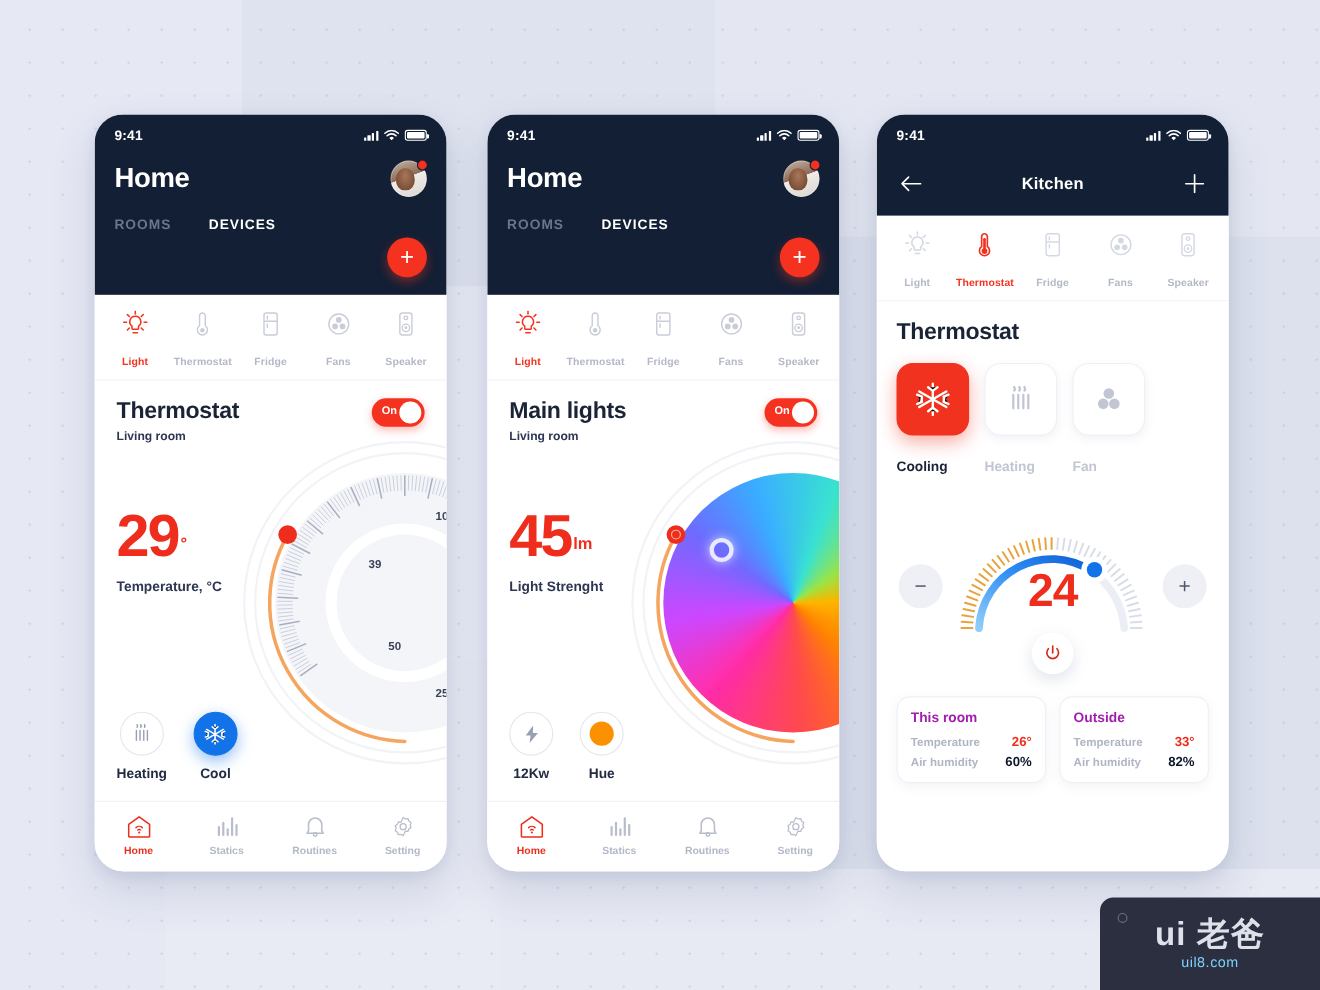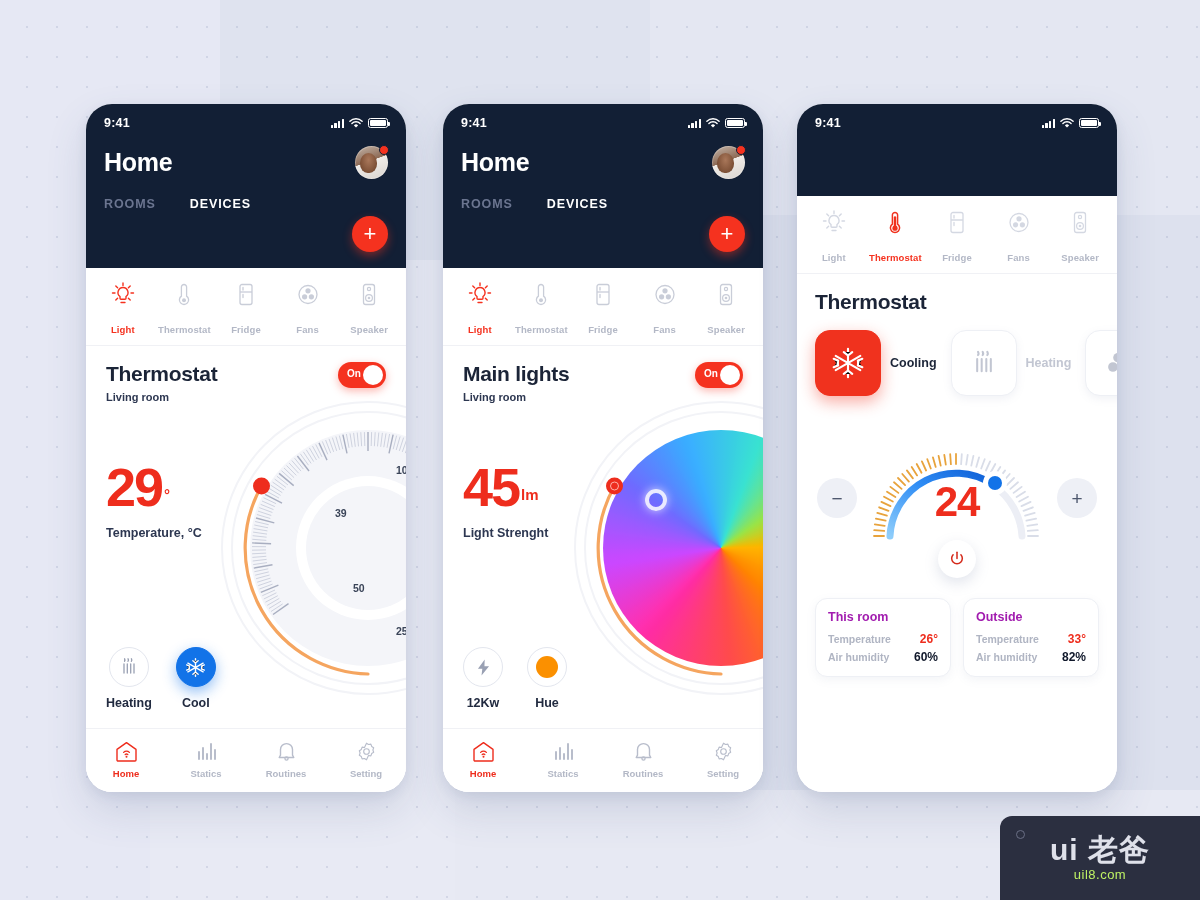--- a/index.html
+++ b/index.html
@@ -166,21 +166,21 @@
   .tb.active span { color: #ee2d1d; }
   .homebar {
     position: absolute; left: 50%; transform: translateX(-50%); bottom: 9px;
     width: 110px; height: 4.5px; border-radius: 3px; background: #d2d6e1;
   }
 
   
   .p3-body { background: #fff; padding: 0 18px; position: relative; height: 558px; }
   .p3-title { font-size: 21px; font-weight: bold; color: #1b2437; padding-top: 16px; letter-spacing: -.3px; }
   .modes { display: flex; gap: 14px; margin-top: 16px; }
-  .mode { display: flex; flex-direction: row; align-items: center; gap: 9px; }
+  .mode { display: flex; flex-direction: column; align-items: flex-start; gap: 21px; }
   .mode .box {
     width: 66px; height: 66px; border-radius: 15px;
     display: flex; align-items: center; justify-content: center;
     background: #fff; border: 1px solid #eef0f5;
     box-shadow: 0 3px 9px rgba(120,132,170,.10);
   }
   .mode .box.on { background: #f0321e; border-color: #f0321e; box-shadow: 0 6px 16px rgba(240,50,30,.40); }
   .mode span { font-size: 12.5px; font-weight: bold; color: #c2c6d2; }
   .mode.on span { color: #1b2437; }
 
@@ -221,21 +221,21 @@
     position: absolute; right: 0; bottom: 0; width: 200px; height: 84px;
     background: #2b2f40; border-radius: 12px 0 0 0;
     display: flex; flex-direction: column; align-items: center; justify-content: center;
     gap: 2px;
   }
   #watermark .wm-dot {
     position: absolute; left: 16px; top: 14px; width: 9px; height: 9px;
     border-radius: 50%; border: 1.6px solid #6a6f85;
   }
   #watermark .wm-main { font-size: 30px; font-weight: bold; color: #dfe1ea; letter-spacing: 1px; line-height: 1; }
-  #watermark .wm-sub { font-size: 13px; color: #bef264; letter-spacing: .5px; }
+  #watermark .wm-sub { font-size: 13px; color: #7dd3fc; letter-spacing: .5px; }
 </style>
 </head>
 <body>
 
 <div id="bg">
   <div class="bg-block" style="left:0;top:0;width:220px;height:540px;background:#e6e8f4;"></div>
   <div class="bg-block" style="left:220px;top:0;width:430px;height:260px;background:#dfe3ef;"></div>
   <div class="bg-block" style="left:650px;top:0;width:550px;height:215px;background:#e4e7f2;"></div>
   <div class="bg-block" style="left:0;top:540px;width:150px;height:360px;background:#e6e8f4;"></div>
   <div class="bg-block" style="left:455px;top:215px;width:745px;height:640px;background:#dde1ee;"></div>
@@ -754,20 +754,33 @@
         <svg width="14" height="11" viewBox="0 0 14 11">
             <path d="M7 9.6 4.9 7.4a3 3 0 0 1 4.2 0L7 9.6z" fill="#fff"></path>
             <path d="M2.9 5.4a5.8 5.8 0 0 1 8.2 0" stroke="#fff" stroke-width="1.4" fill="none" stroke-linecap="round"></path>
             <path d="M.9 3.2a8.7 8.7 0 0 1 12.2 0" stroke="#fff" stroke-width="1.4" fill="none" stroke-linecap="round"></path>
           </svg>
         <span class="batt">
             <i></i>
           </span>
       </span>
     </div>
+    <div class="kh-row">
+      <div class="ic-btn">
+        <svg width="20" height="16" viewBox="0 0 20 16">
+            <path d="M19 8H2M8 2 2 8l6 6" stroke="#fff" stroke-width="1.5" fill="none" stroke-linecap="round" stroke-linejoin="round"></path>
+          </svg>
+      </div>
+      <div class="kh-title">Kitchen</div>
+      <div class="ic-btn">
+        <svg width="18" height="18" viewBox="0 0 18 18">
+            <path d="M9 1v16M1 9h16" stroke="#fff" stroke-width="1.5" stroke-linecap="round"></path>
+          </svg>
+      </div>
+    </div>
   </div>
 
   <div class="dev-strip">
     <div class="dev">
       <svg width="24" height="26" viewBox="0 0 24 26">
           <g stroke="#d4d8e2" stroke-width="1.4" stroke-linecap="round" fill="none">
             <path d="M12 1v2.5M4.8 4l1.8 1.8M19.2 4l-1.8 1.8M1.5 11H4M22.5 11H20M4.8 18l1.8-1.8M19.2 18l-1.8-1.8"></path>
           </g>
           <path d="M12 5.5a5 5 0 0 1 3 9v1.8a1 1 0 0 1-1 1h-4a1 1 0 0 1-1-1V14.5a5 5 0 0 1 3-9z" stroke="#d4d8e2" stroke-width="1.4" fill="none"></path>
           <path d="M10 20.5h4" stroke="#d4d8e2" stroke-width="1.4" stroke-linecap="round"></path>

